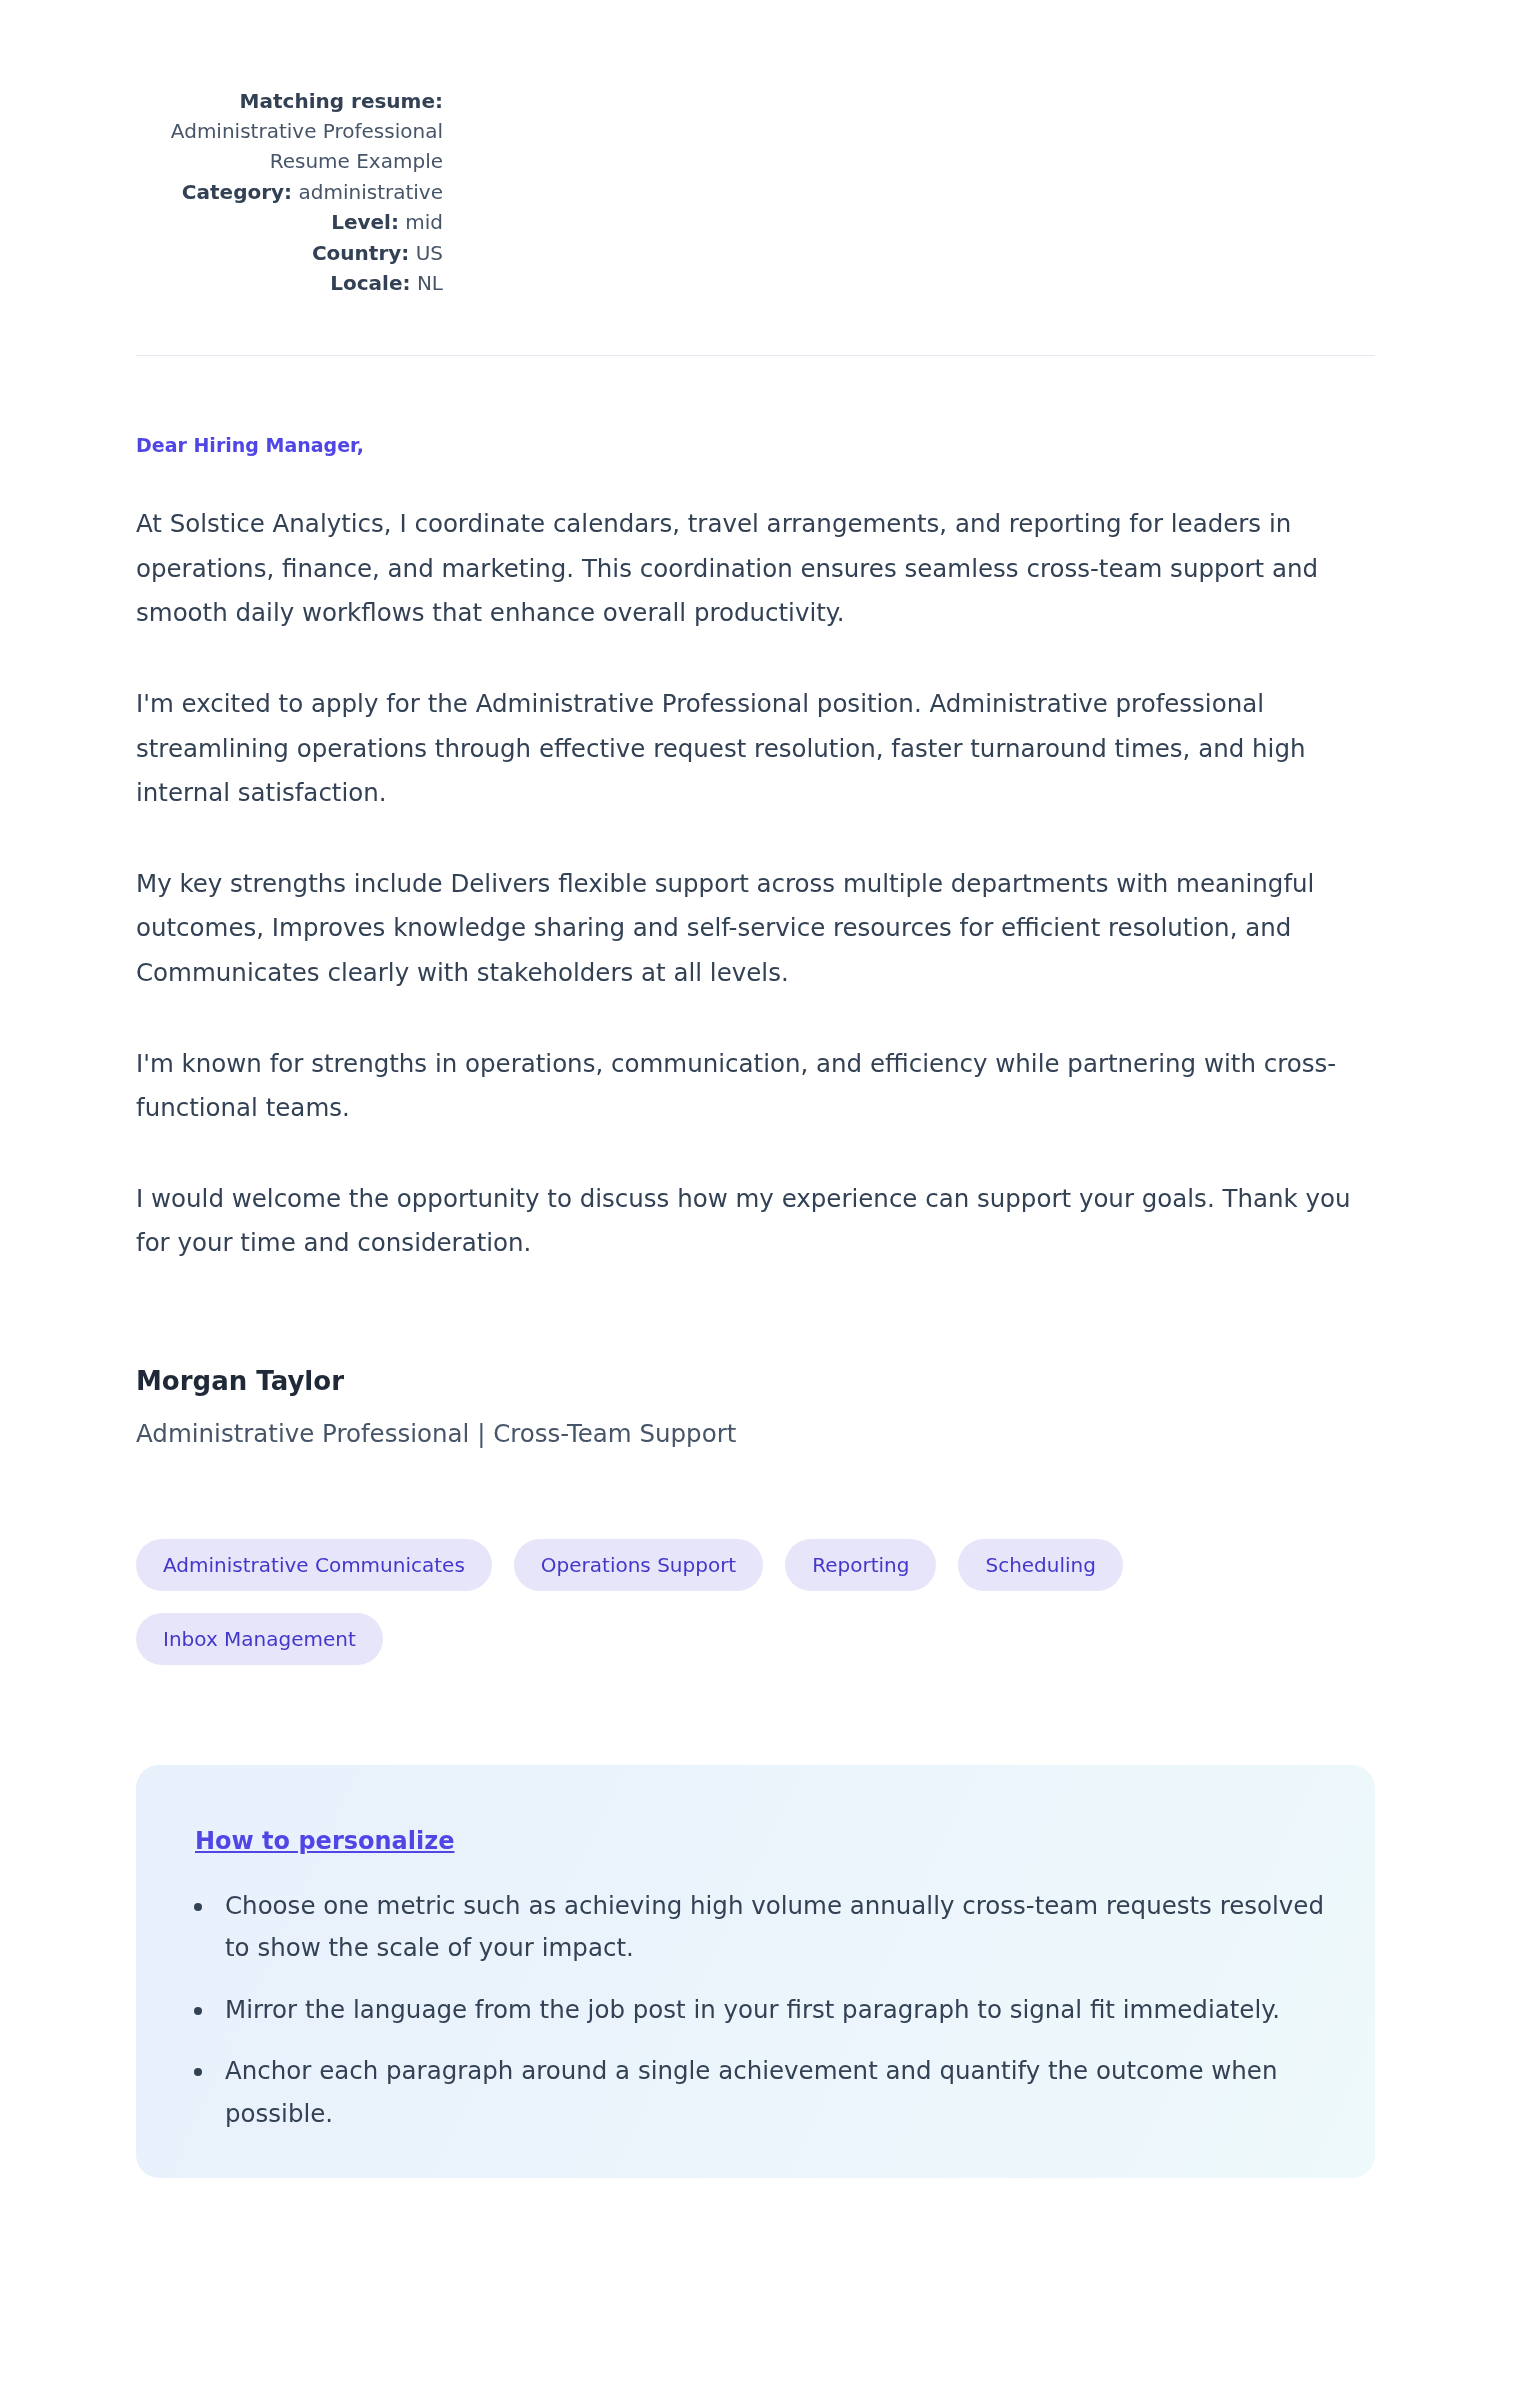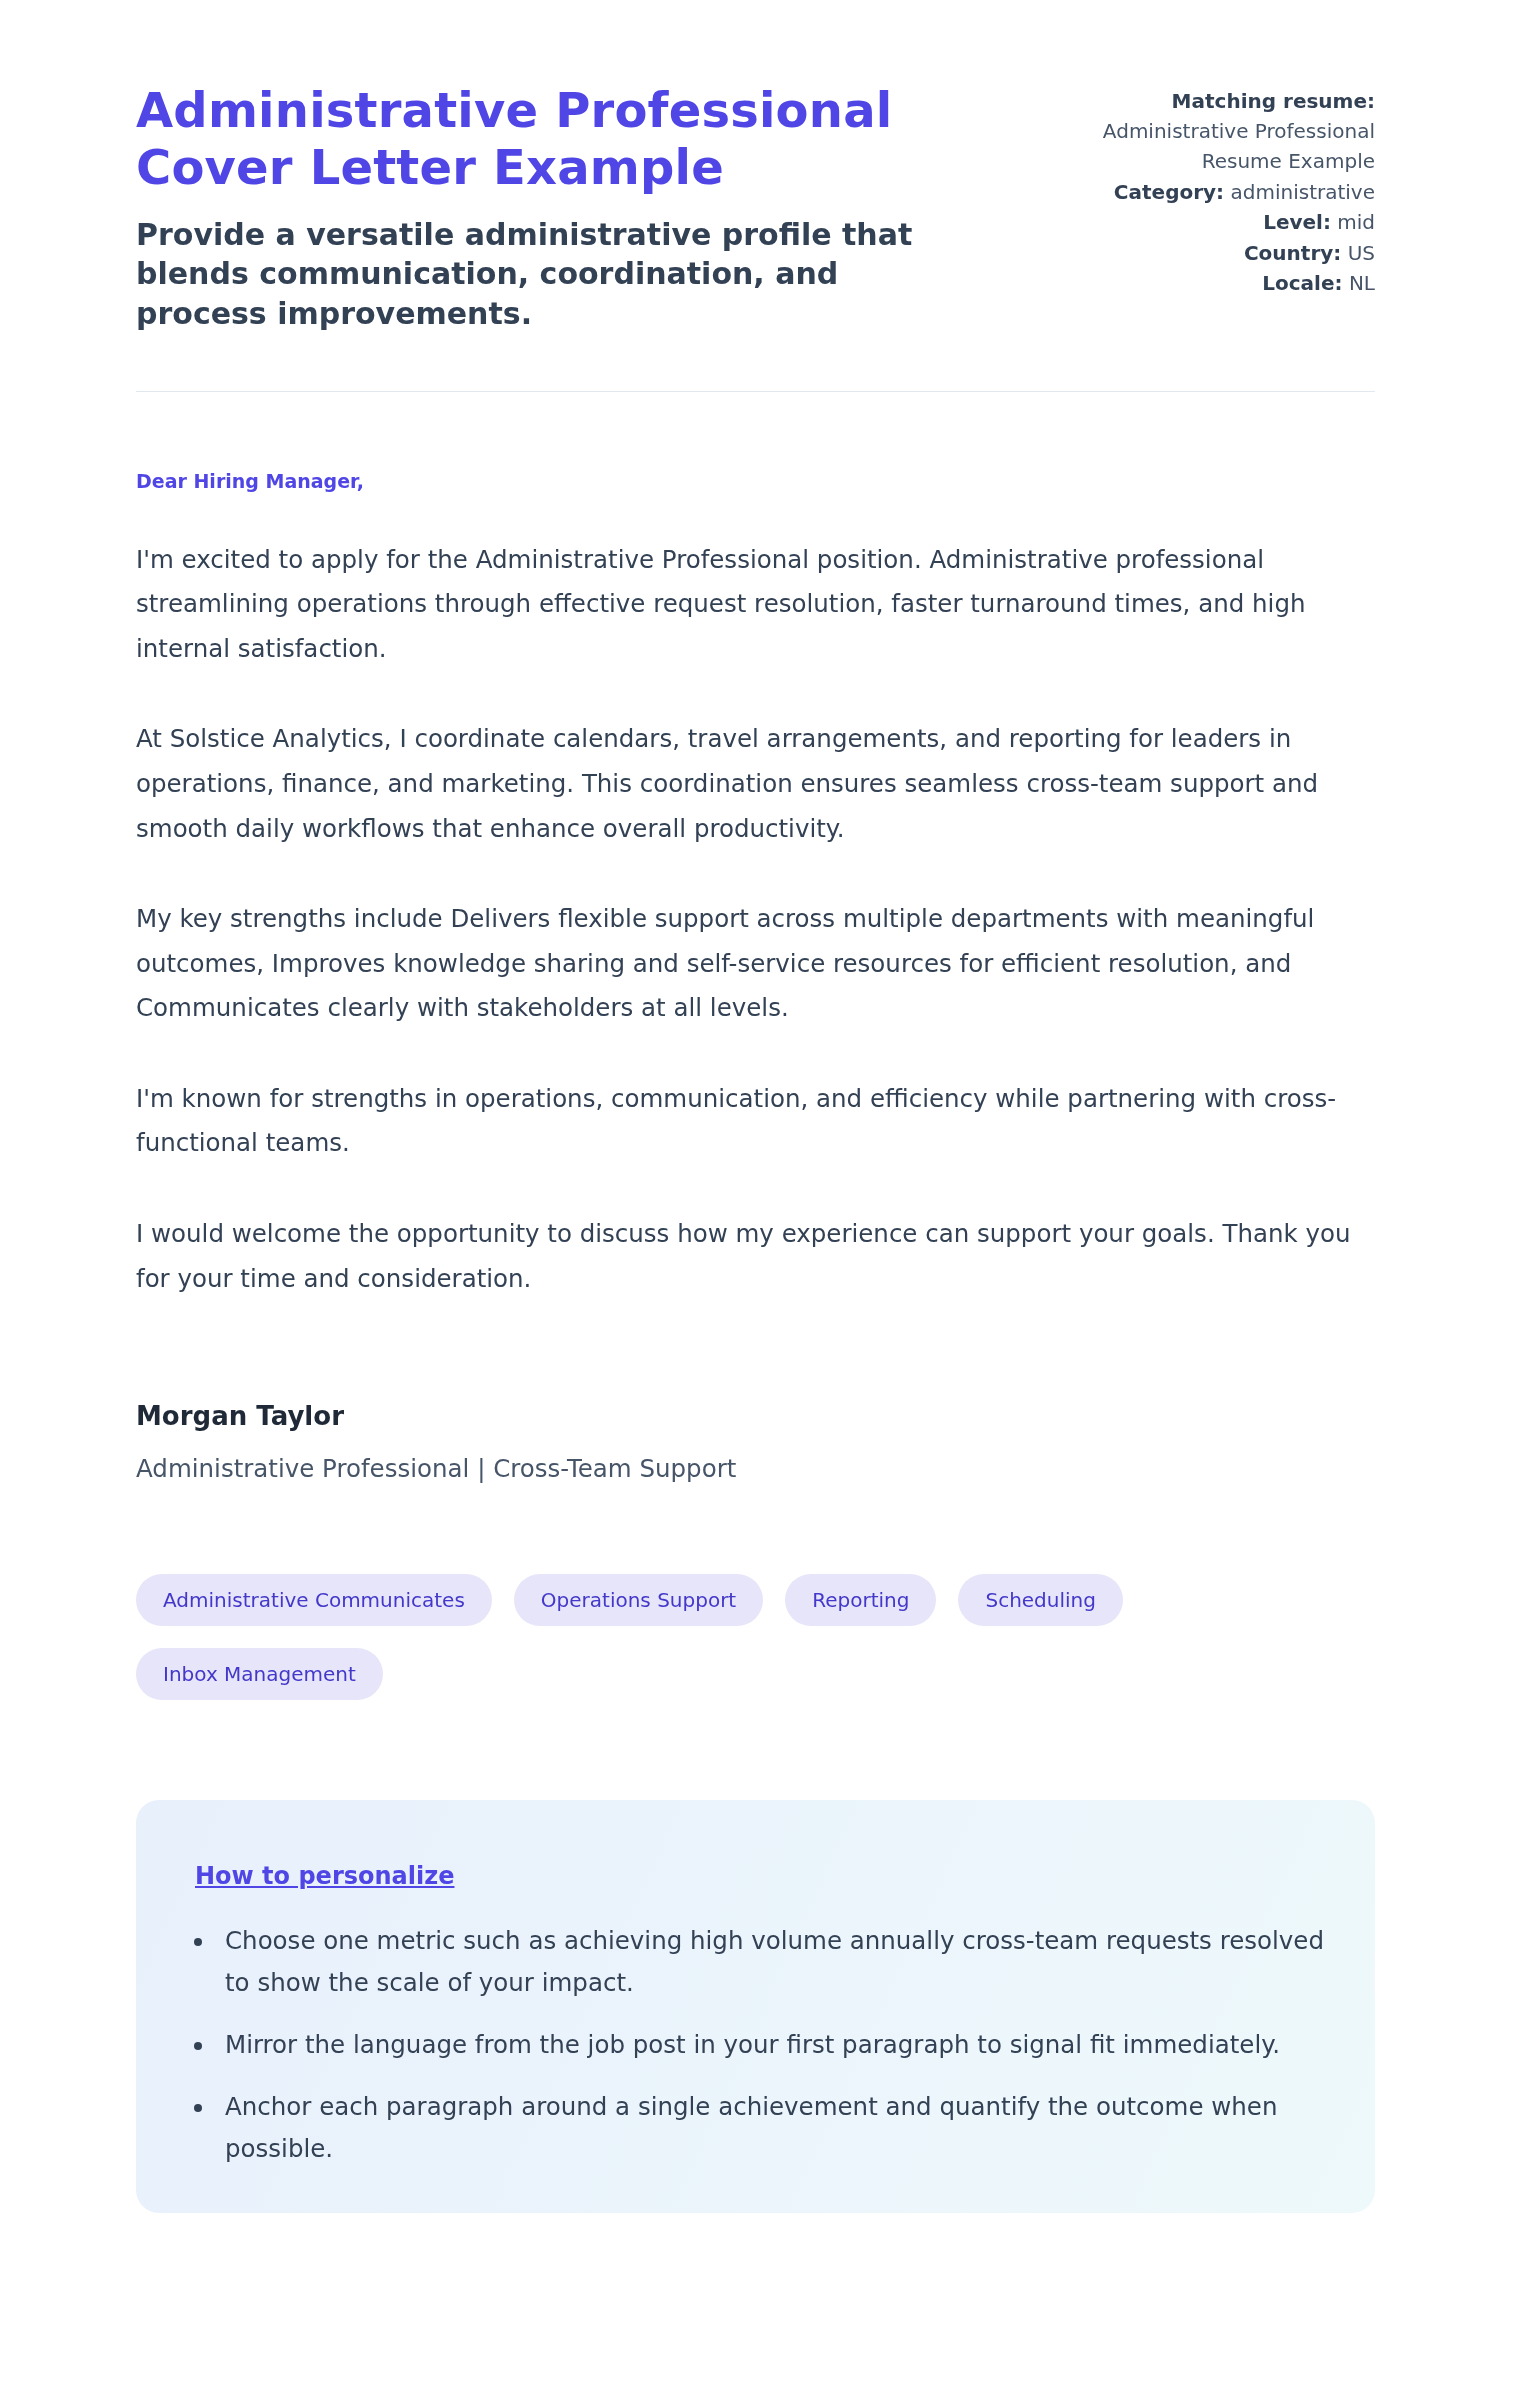--- a/index.html
+++ b/index.html
@@ -133,24 +133,20 @@
   }
   .tips li:last-child { margin-bottom: 4px; }
   .tips li::marker { color: #334155; }
 </style>
 </head>
 <body>
 
 <div class="page">
 
   <div class="header">
-    <div class="header-left">
-      <h1 class="title">Administrative Professional Cover Letter Example</h1>
-      <p class="subtitle">Provide a versatile administrative profile that blends communication, coordination, and process improvements.</p>
-    </div>
     <div class="meta">
       <div class="meta-row">
         <span class="meta-label">Matching resume:</span>
         <span class="meta-value">Administrative Professional Resume Example</span>
       </div>
       <div class="meta-row">
         <span class="meta-label">Category:</span>
         <span class="meta-value">administrative</span>
       </div>
       <div class="meta-row">
@@ -165,22 +161,22 @@
         <span class="meta-label">Locale:</span>
         <span class="meta-value">NL</span>
       </div>
     </div>
   </div>
 
   <hr class="divider">
 
   <div class="letter">
     <p class="greeting">Dear Hiring Manager,</p>
+    <p class="para">At Solstice Analytics, I coordinate calendars, travel arrangements, and reporting for leaders in operations, finance, and marketing. This coordination ensures seamless cross-team support and smooth daily workflows that enhance overall productivity.</p>
     <p class="para">I'm excited to apply for the Administrative Professional position. Administrative professional streamlining operations through effective request resolution, faster turnaround times, and high internal satisfaction.</p>
-    <p class="para">At Solstice Analytics, I coordinate calendars, travel arrangements, and reporting for leaders in operations, finance, and marketing. This coordination ensures seamless cross-team support and smooth daily workflows that enhance overall productivity.</p>
     <p class="para">My key strengths include Delivers flexible support across multiple departments with meaningful outcomes, Improves knowledge sharing and self-service resources for efficient resolution, and Communicates clearly with stakeholders at all levels.</p>
     <p class="para">I'm known for strengths in operations, communication, and efficiency while partnering with cross-functional teams.</p>
     <p class="para">I would welcome the opportunity to discuss how my experience can support your goals. Thank you for your time and consideration.</p>
 
     <div class="signature">
       <p class="signature-name">Morgan Taylor</p>
       <p class="signature-role">Administrative Professional | Cross-Team Support</p>
     </div>
   </div>
 

